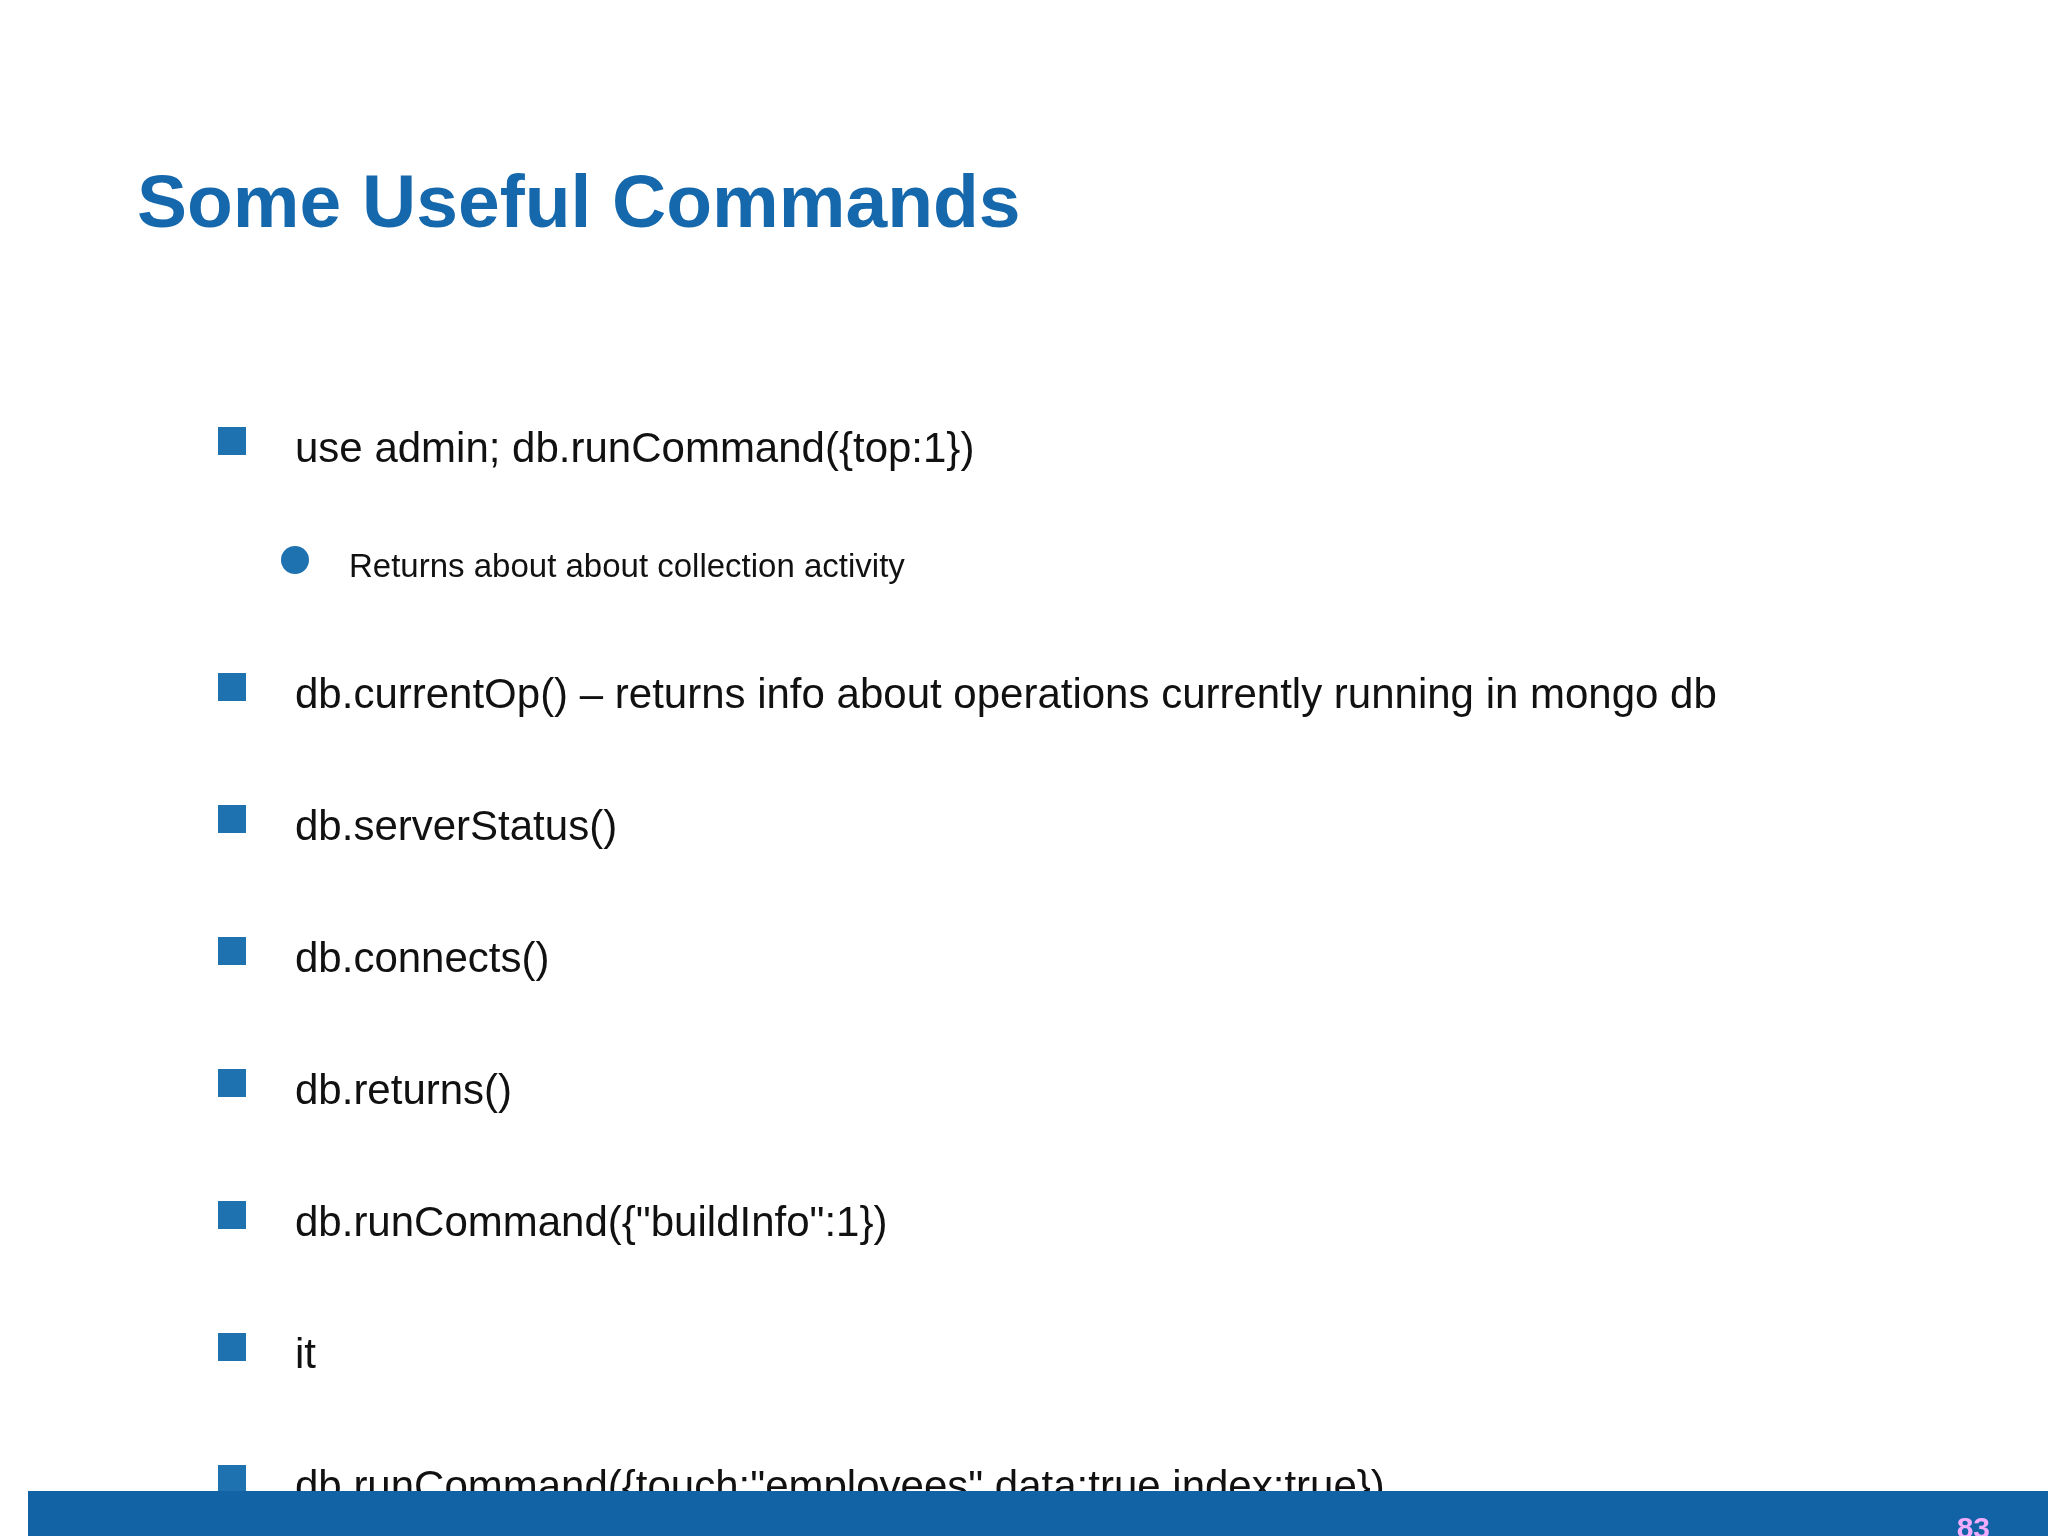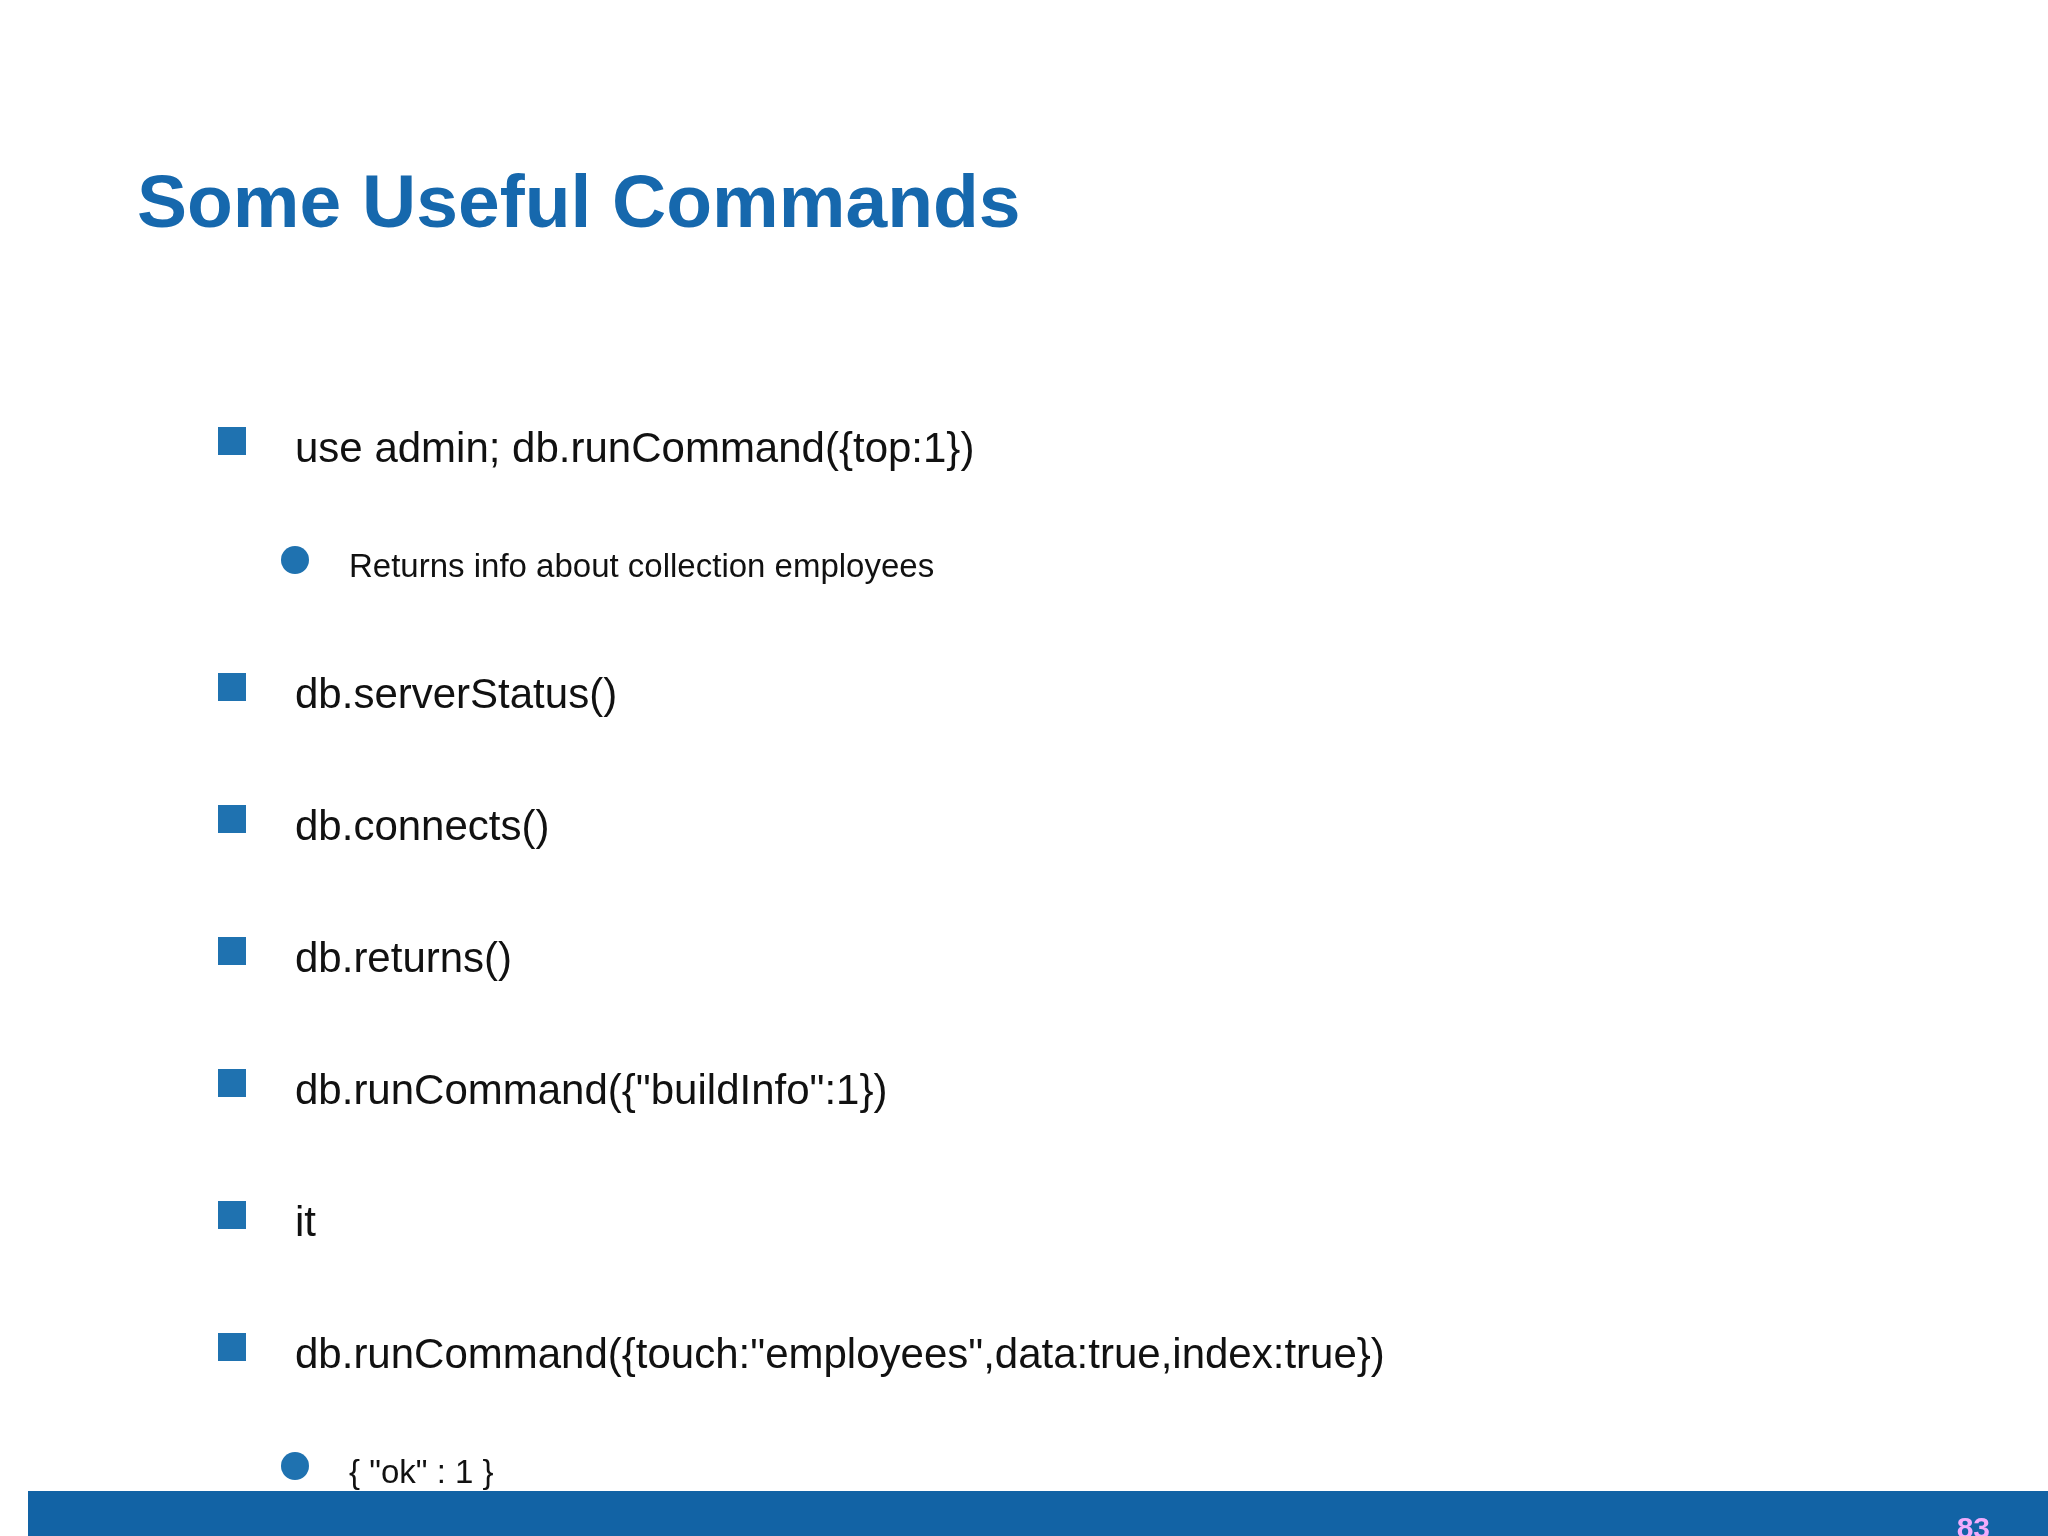--- a/index.html
+++ b/index.html
@@ -102,23 +102,27 @@
   <div class="content">
 
 
     <div class="item main">
       <span class="sq"></span>
       <span class="txt">use admin; db.runCommand({top:1})</span>
     </div>
 
     <div class="item sub">
       <span class="dot"></span>
-      <span class="txt">Returns info about collection employees</span>
+      <span class="txt">Returns about about collection activity</span>
     </div>
 
+    <div class="item main">
+      <span class="sq"></span>
+      <span class="txt">db.currentOp() – returns info about operations currently running in mongo db</span>
+    </div>
 
     <div class="item main">
       <span class="sq"></span>
       <span class="txt">db.serverStatus()</span>
     </div>
 
     <div class="item main">
       <span class="sq"></span>
       <span class="txt">db.connects()</span>
     </div>

